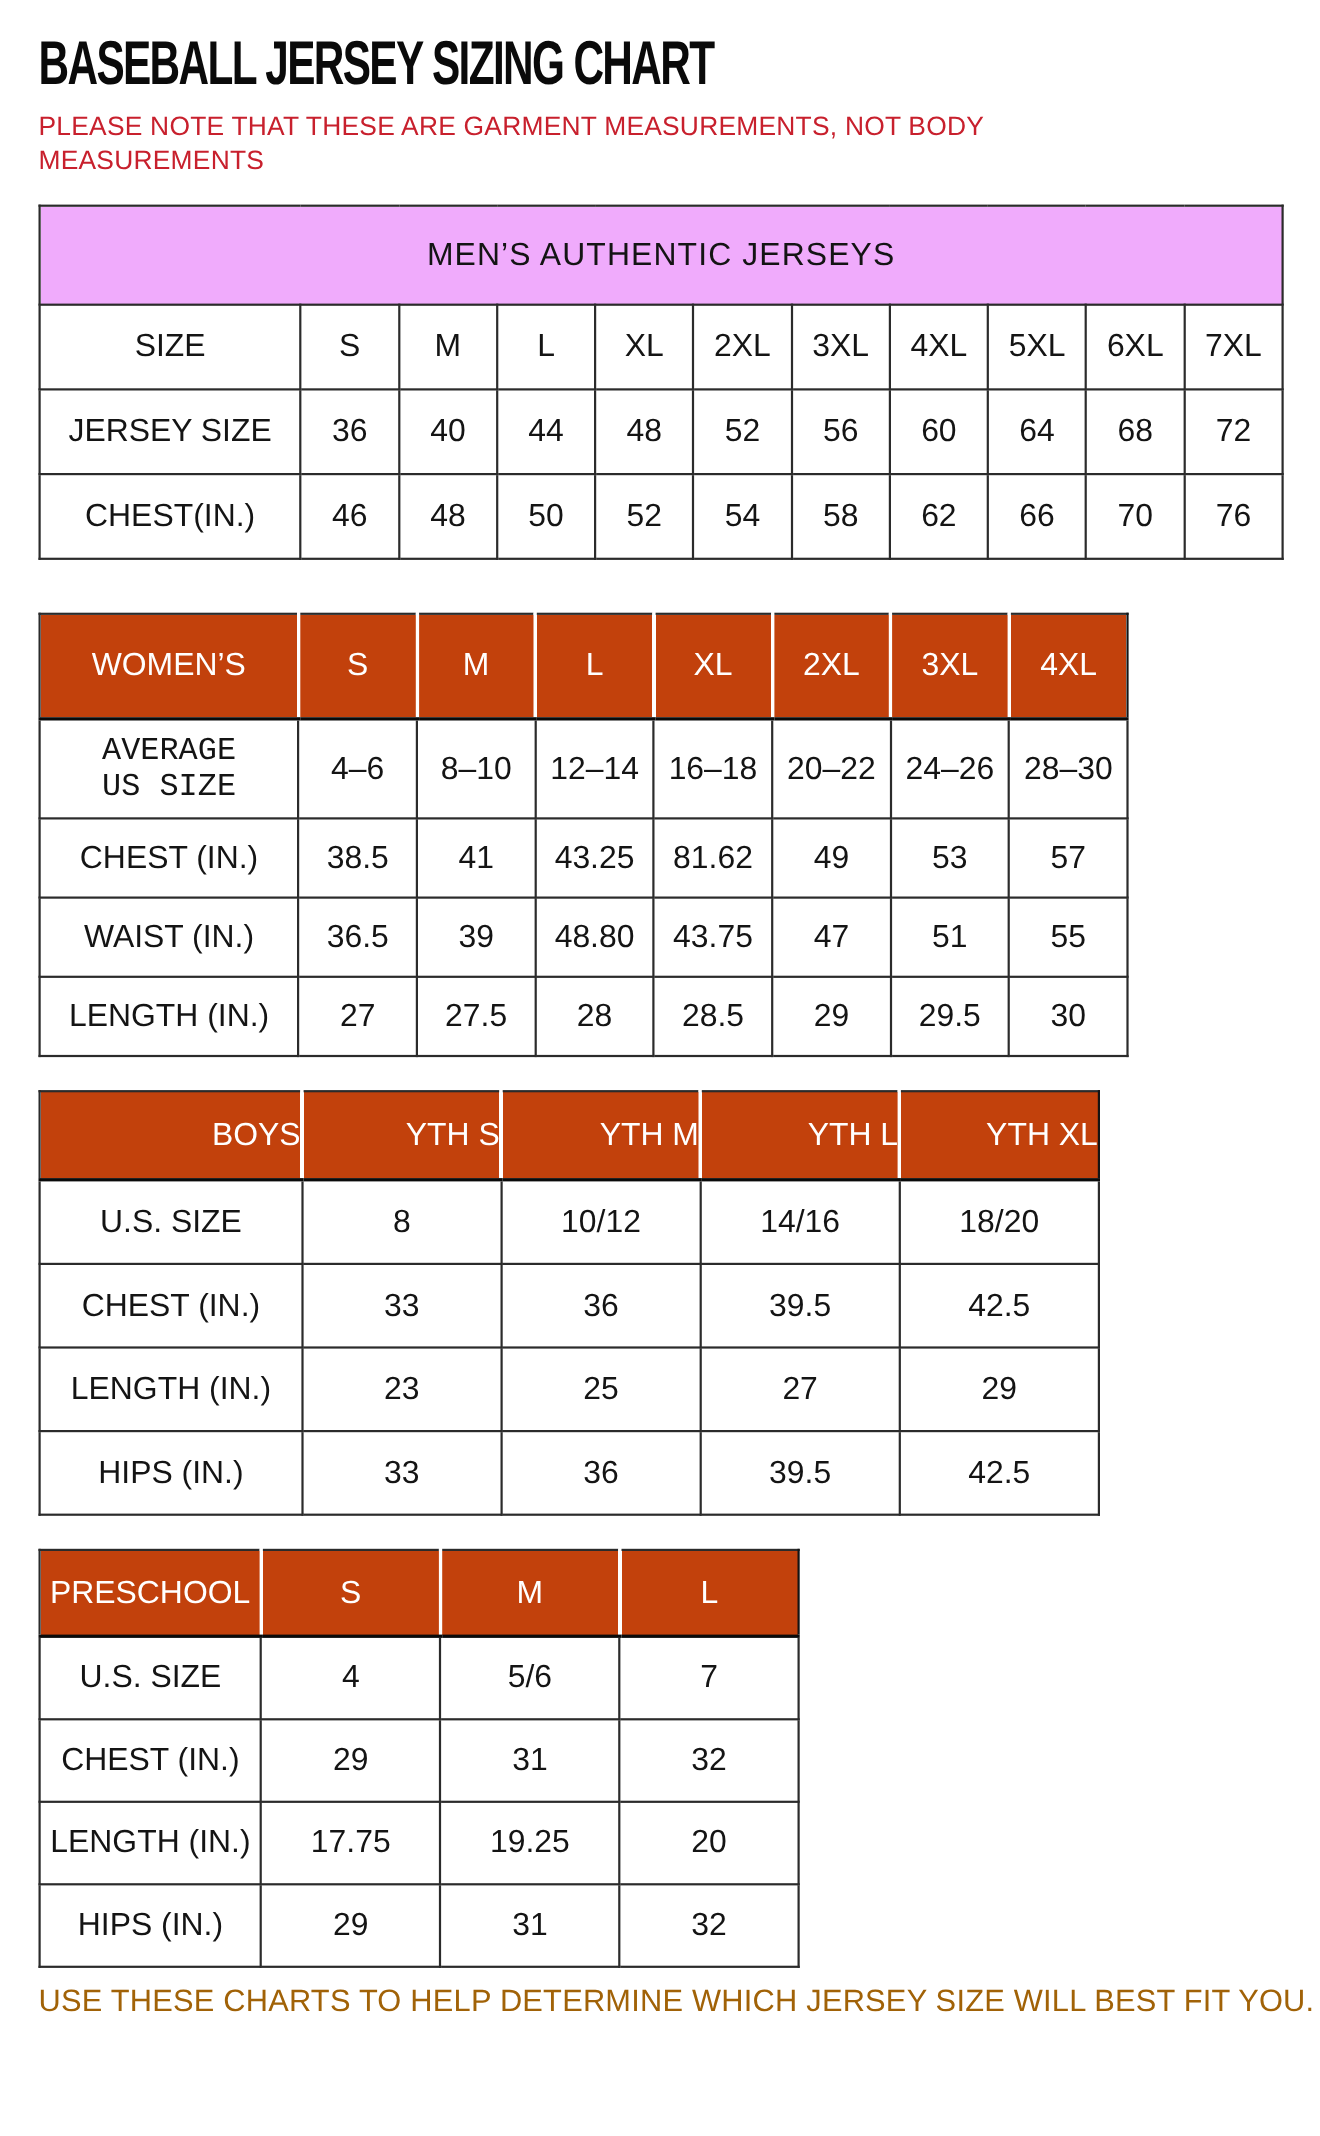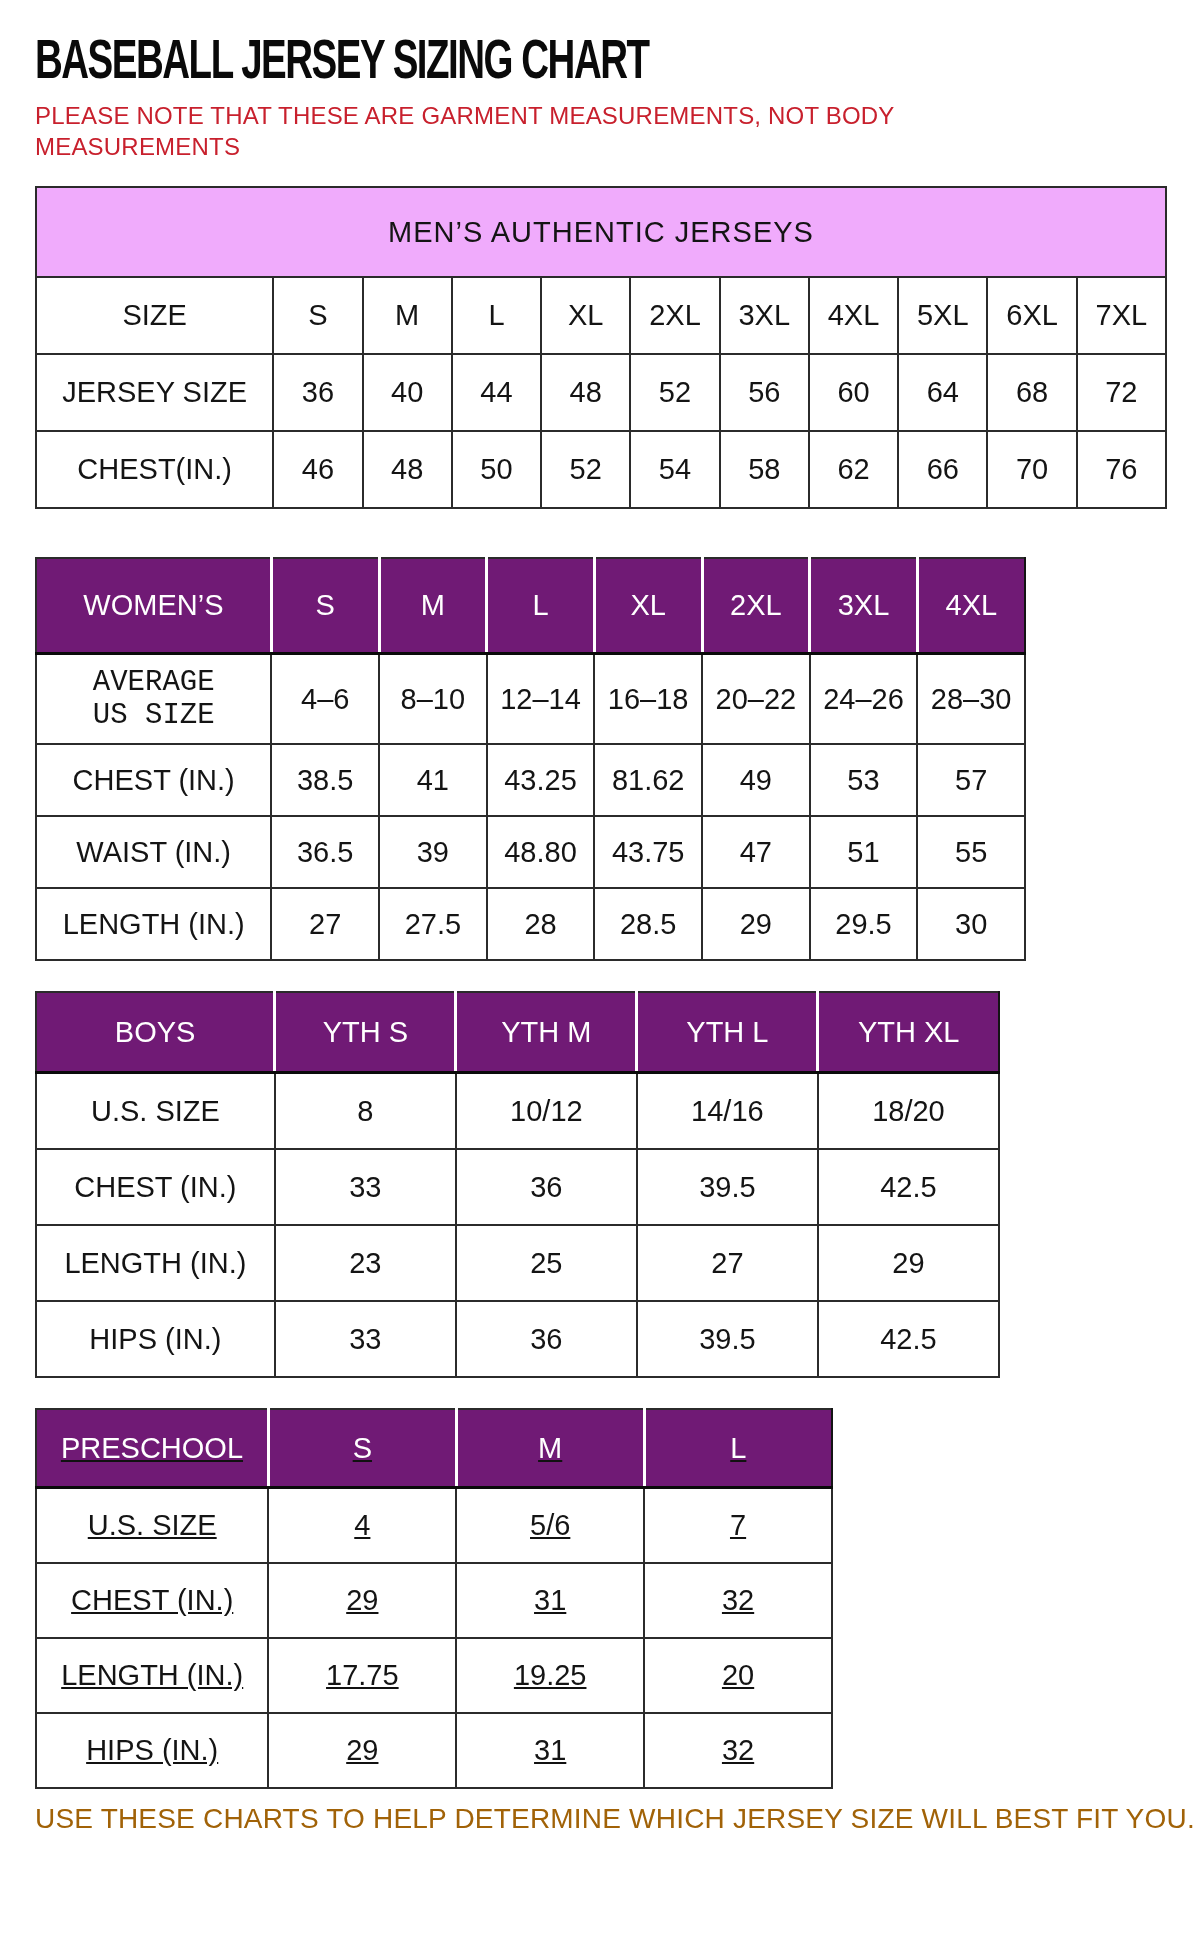--- a/index.html
+++ b/index.html
@@ -31,39 +31,39 @@
   .tbl th, .tbl td {
     border:2px solid #2b2b2b; text-align:center; vertical-align:middle;
     font-size:29px; font-weight:normal; padding:0; color:#141414;
     overflow:hidden;
   }
   .banner {
     background:#f0abfc; color:#fff; font-size:34px; letter-spacing:1px;
     height:88px; border-bottom:3px solid #0a0a0a;
   }
   th.gray {
-    background:#701a75; color:#fff;
+    background:#c2410c; color:#fff;
     border-right:3px solid #fff; border-bottom:3px solid #0a0a0a;margin-top:28px;
   }
   th.gray:last-child { border-right:2px solid #141414; }
 
   .mens { width:1132px; margin-top:24px; }
   .mens td { height:75px; }
 
   .womens { width:991px; margin-top:48px; }
   .womens th.gray { height:93px; }
   .womens td { height:70px; }
   .womens .row-0 td { height:88px; }
   .womens .row-0 .lbl-inner { max-width:165px; margin:0 auto; line-height:1.15;font-family:Liberation Mono, monospace; }
 
   .boys { width:965px; margin-top:30px; }
-  .boys th.gray { height:78px; }
+  .boys th.gray { height:78px;text-align:right; }
   .boys td { height:74px; }
 
-  .preschool { width:798px; margin-top:30px;text-decoration:underline; }
+  .preschool { width:692px; margin-top:30px; }
   .preschool th.gray { height:76px; }
   .preschool td { height:73px; }
 </style>
 </head>
 <body>
 
 <div class="page">
 
   <h1 class="title">BASEBALL JERSEY SIZING CHART</h1>
 

